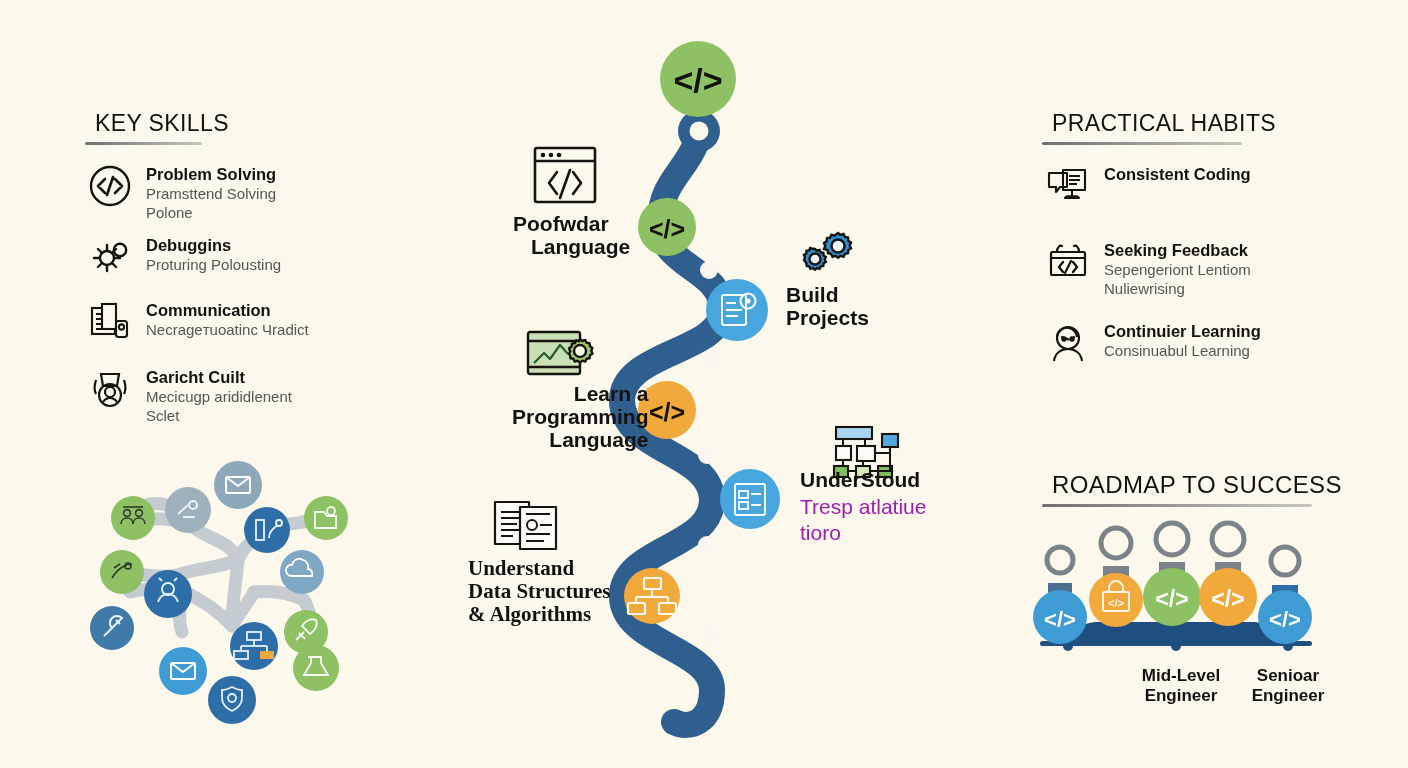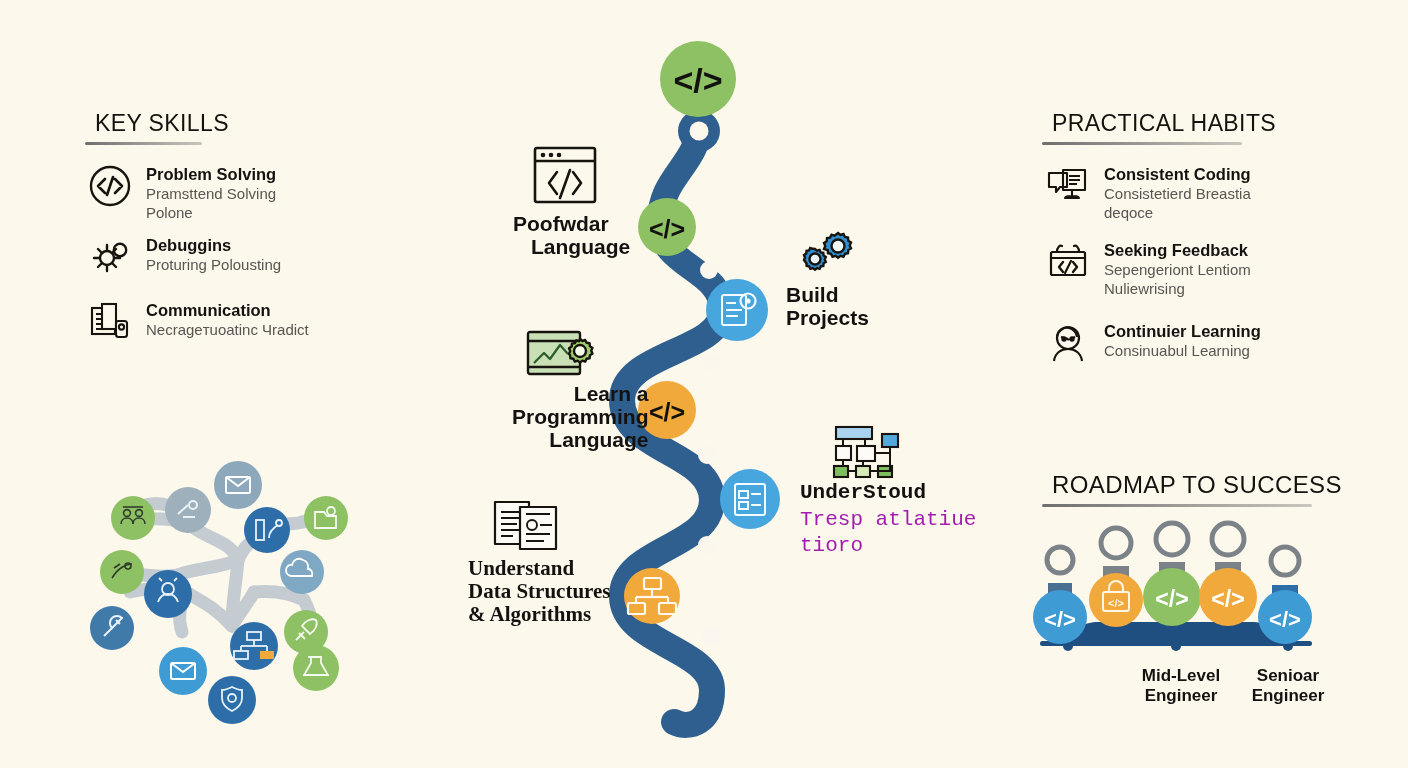--- a/index.html
+++ b/index.html
@@ -342,38 +342,52 @@
         <rect x="29" y="22" width="11" height="16" rx="2.5" fill="#fdf8ec"></rect>
         <circle cx="34.5" cy="28" r="2.6"></circle>
       </g>
     </svg>
     <div class="txt">
       <div class="t1">Communication</div>
       <div class="t2" style="max-width:250px;">Necrageтuoatinc Чradict</div>
     </div>
   </div>
 
+  <div class="item" style="left:87px;top:366px;">
+    <svg class="ico" viewBox="0 0 46 46">
+      <g fill="none" stroke="#17140f" stroke-width="2.2">
+        <path d="M14,8h18l-2,12H16z"></path>
+        <path d="M9,14c-2,6-2,10 0,14M37,14c2,6 2,10 0,14"></path>
+        <circle cx="23" cy="29" r="11"></circle>
+        <circle cx="23" cy="26" r="5"></circle>
+        <path d="M16,36c2-3 4-4 7-4s5,1 7,4"></path>
+      </g>
+    </svg>
+    <div class="txt">
+      <div class="t1">Garicht Cuilt</div>
+      <div class="t2" style="max-width:165px;">Mecicugp arididlenent Sclet</div>
+    </div>
+  </div>
 
   <div class="sec-head" style="left:1042px;top:112px;width:200px;">
     <div class="title">PRACTICAL HABITS</div>
     <div class="rule"></div>
   </div>
 
   <div class="item" style="left:1045px;top:163px;">
     <svg class="ico" viewBox="0 0 46 46">
       <g fill="none" stroke="#17140f" stroke-width="2.1" stroke-linejoin="round">
         <path d="M4,10h18v14h-7l-4,5v-5H4z"></path>
         <rect x="18" y="7" width="22" height="20"></rect>
         <path d="M24,13h11M24,17h11M24,21h8"></path>
         <path d="M27,27v6M20,35h14c-1-2-3-2-7-2s-6,0-7,2z"></path>
       </g>
     </svg>
     <div class="txt">
       <div class="t1">Consistent Coding</div>
-      <div class="t2" style="max-width:180px;">Consistetierd Breastia deqoce</div>
     </div>
   </div>
 
   <div class="item" style="left:1045px;top:239px;">
     <svg class="ico" viewBox="0 0 46 46">
       <g fill="none" stroke="#17140f" stroke-width="2.2" stroke-linecap="round">
         <path d="M12,13c0-5 3-7 5-6M34,13c0-5-3-7-5-6"></path>
         <rect x="6" y="13" width="34" height="23" rx="1.5"></rect>
         <path d="M6,19h34"></path>
         <path d="M18,23l-4,5 4,5M28,23l4,5-4,5" stroke-width="2.4" stroke-linejoin="round"></path>
@@ -470,21 +484,21 @@
       <rect x="25" y="22" width="18" height="15" fill="#fdfbf6"></rect>
       <rect x="2" y="42" width="14" height="11" fill="#7fbe5c"></rect>
       <rect x="24" y="42" width="14" height="11" fill="#d6eab8"></rect>
       <rect x="46" y="42" width="14" height="11" fill="#7fbe5c"></rect>
       <g fill="none" stroke-width="2">
         <path d="M11,15v7M33,15v7M58,23v24h-12"></path>
         <path d="M11,36v6M31,37v5M16,47h8M38,47h8M43,29h15"></path>
       </g>
     </g>
   </svg>
-  <div class="plabel big" style="left:800px;top:481px;font-family:Liberation Mono, monospace;">
+  <div class="plabel big" style="left:800px;top:468px;">
     <div class="nowrap">UnderStoud</div>
     <div class="sub nowrap">Tresp atlatiue</div>
     <div class="sub nowrap" style="margin-top:0;">tioro</div>
   </div>
 
   <svg class="pico" style="left:492px;top:499px;" width="72" height="50" viewBox="0 0 72 50">
     <g stroke="#17140f" stroke-width="2.2" fill="#fdfbf6" stroke-linejoin="round">
       <rect x="3" y="3" width="34" height="42"></rect>
       <rect x="28" y="8" width="36" height="42"></rect>
       <g fill="none" stroke-width="1.9">

